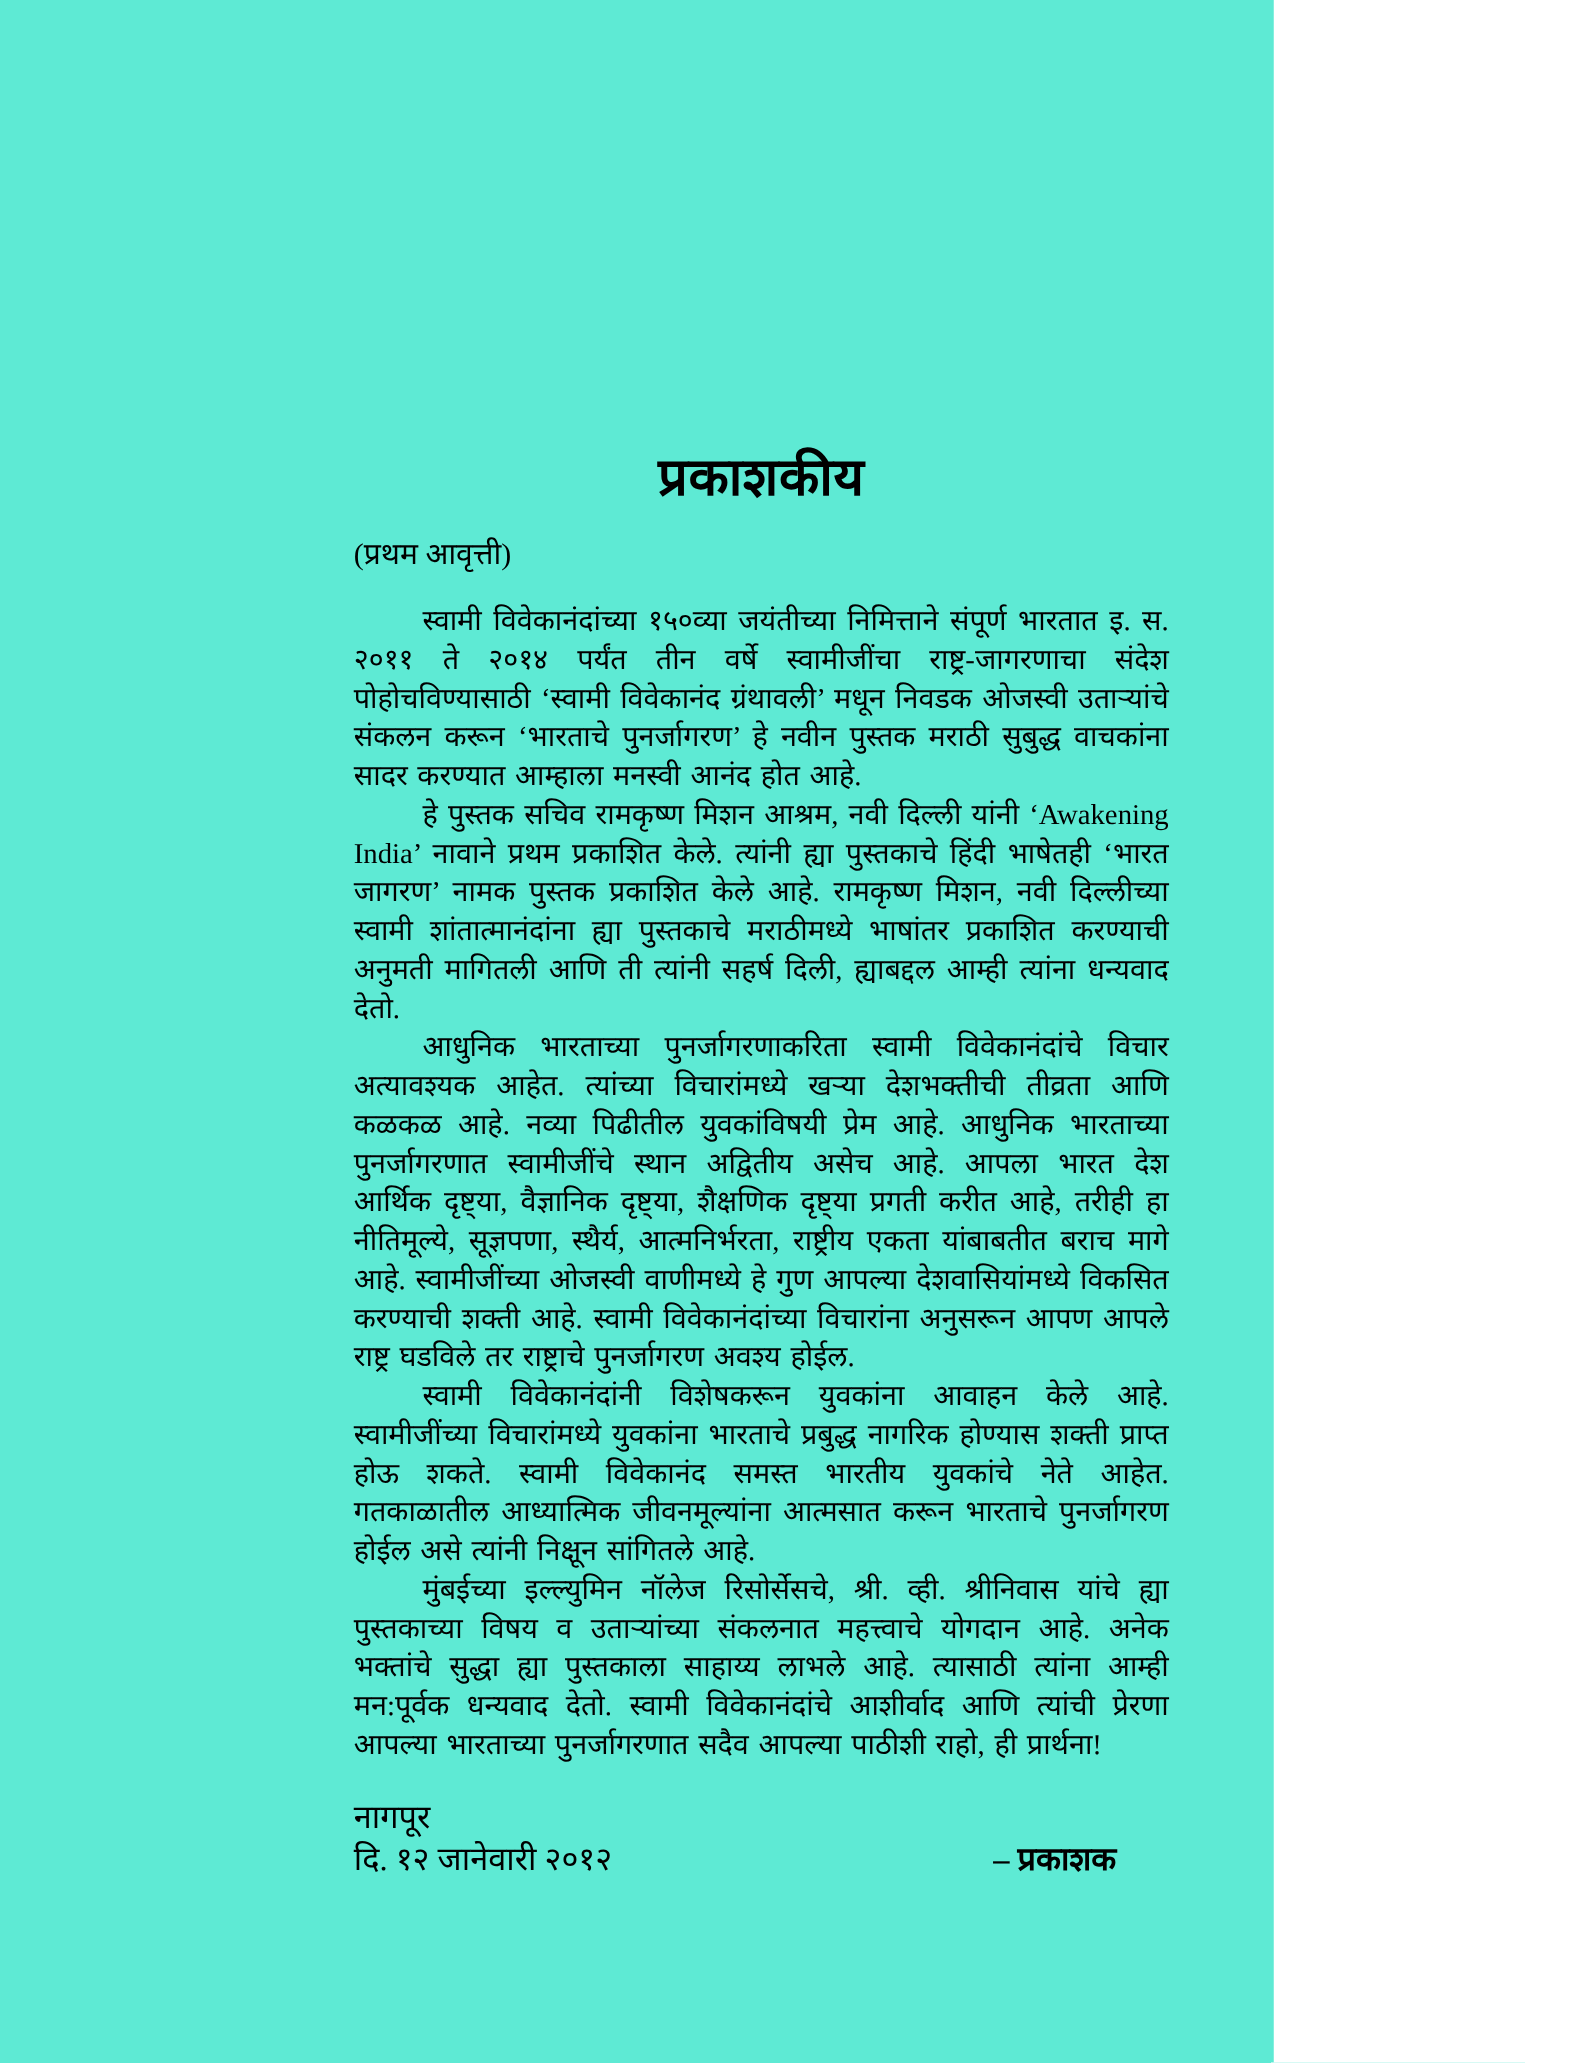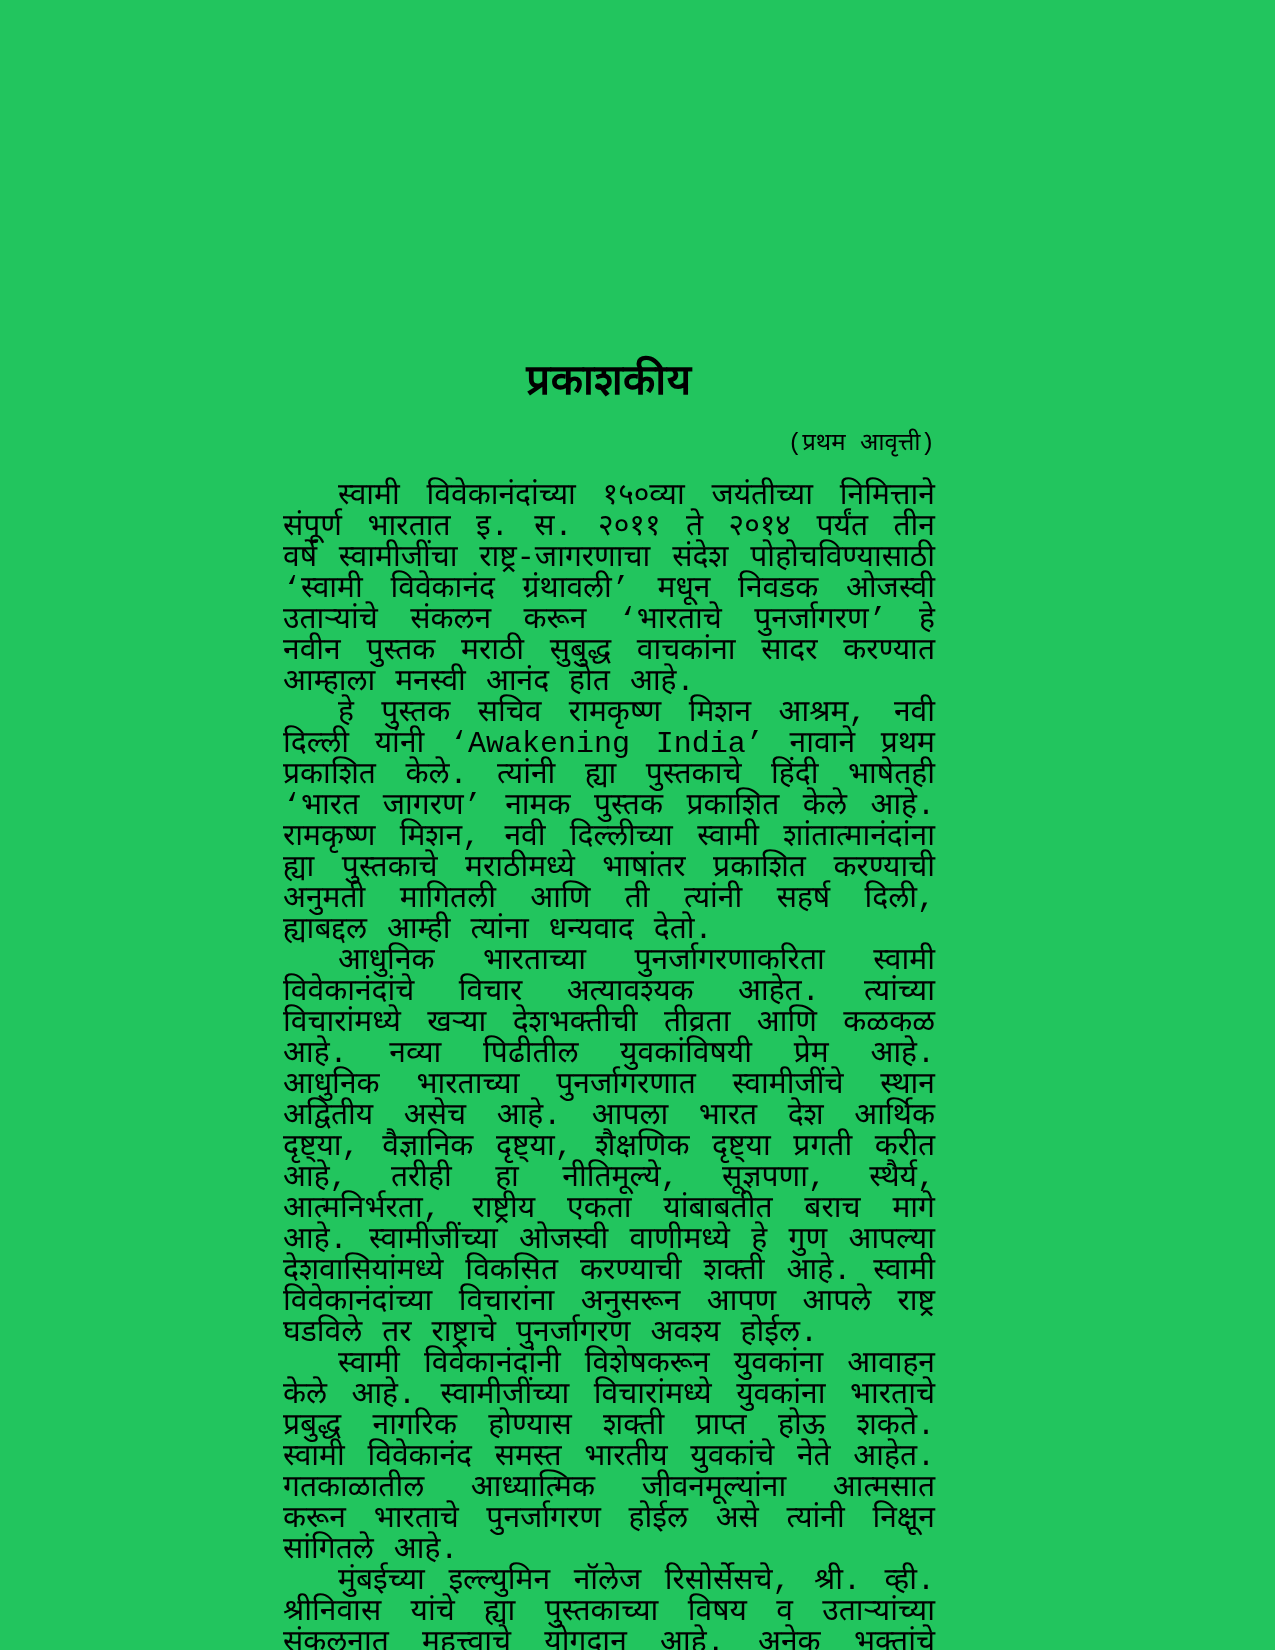--- a/index.html
+++ b/index.html
@@ -2,53 +2,53 @@
 <html lang="mr"><head>
 <meta charset="utf-8">
 <style>
   html, body {
     margin: 0;
     padding: 0;
     background: #ffffff;
   }
   .page {
     position: relative;
-    width: 1275px;
+    width: 1019px;
     height: 1650px;
-    background: #22c55e;
+    background: #5eead4;
     color: #000000;
-    font-family: Liberation Mono, monospace;
+    font-family: Liberation Serif, serif;
     overflow: hidden;
   }
   .content {
     position: absolute;
     left: 283px;
     top: 358px;
     width: 652px;
   }
   .title {
     margin: 0;
     text-align: center;
     font-size: 42px;
     font-weight: bold;
     line-height: 1.2;
     letter-spacing: 0.5px;
   }
   .subtitle {
     margin-top: 22px;
-    text-align: right;
+    text-align: left;
     font-size: 24px;
     line-height: 1.2;
   }
   .body-text {
     margin-top: 22px;
   }
   .body-text p {
     margin: 0;
-    font-size: 30px;
+    font-size: 23px;
     line-height: 31px;
     text-align: justify;
     text-indent: 55px;
     word-spacing: 2px;
   }
   .footer {
     margin-top: 26px;
     font-size: 26px;
     line-height: 34px;
   }

